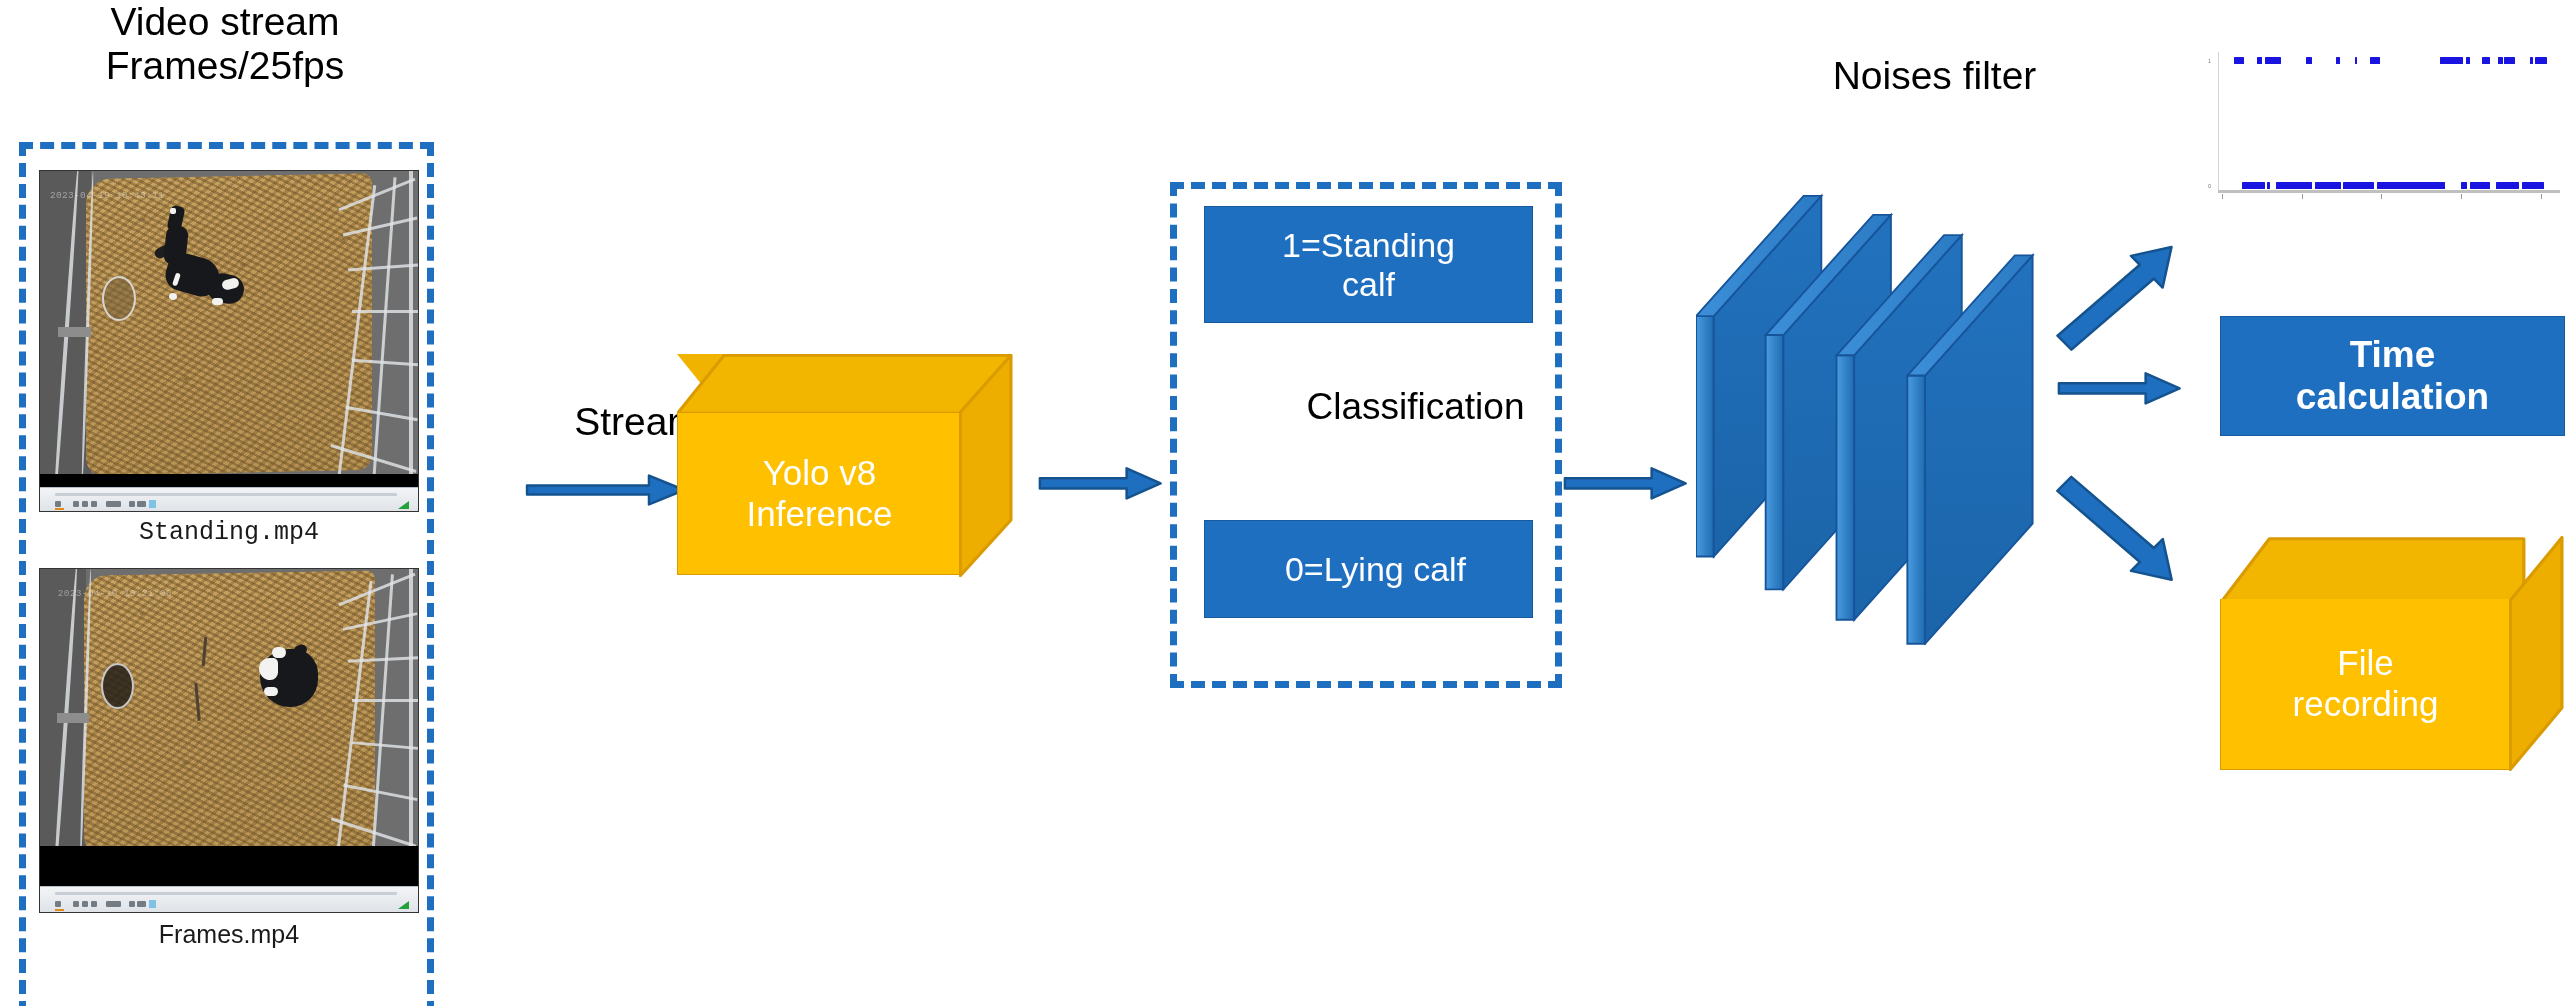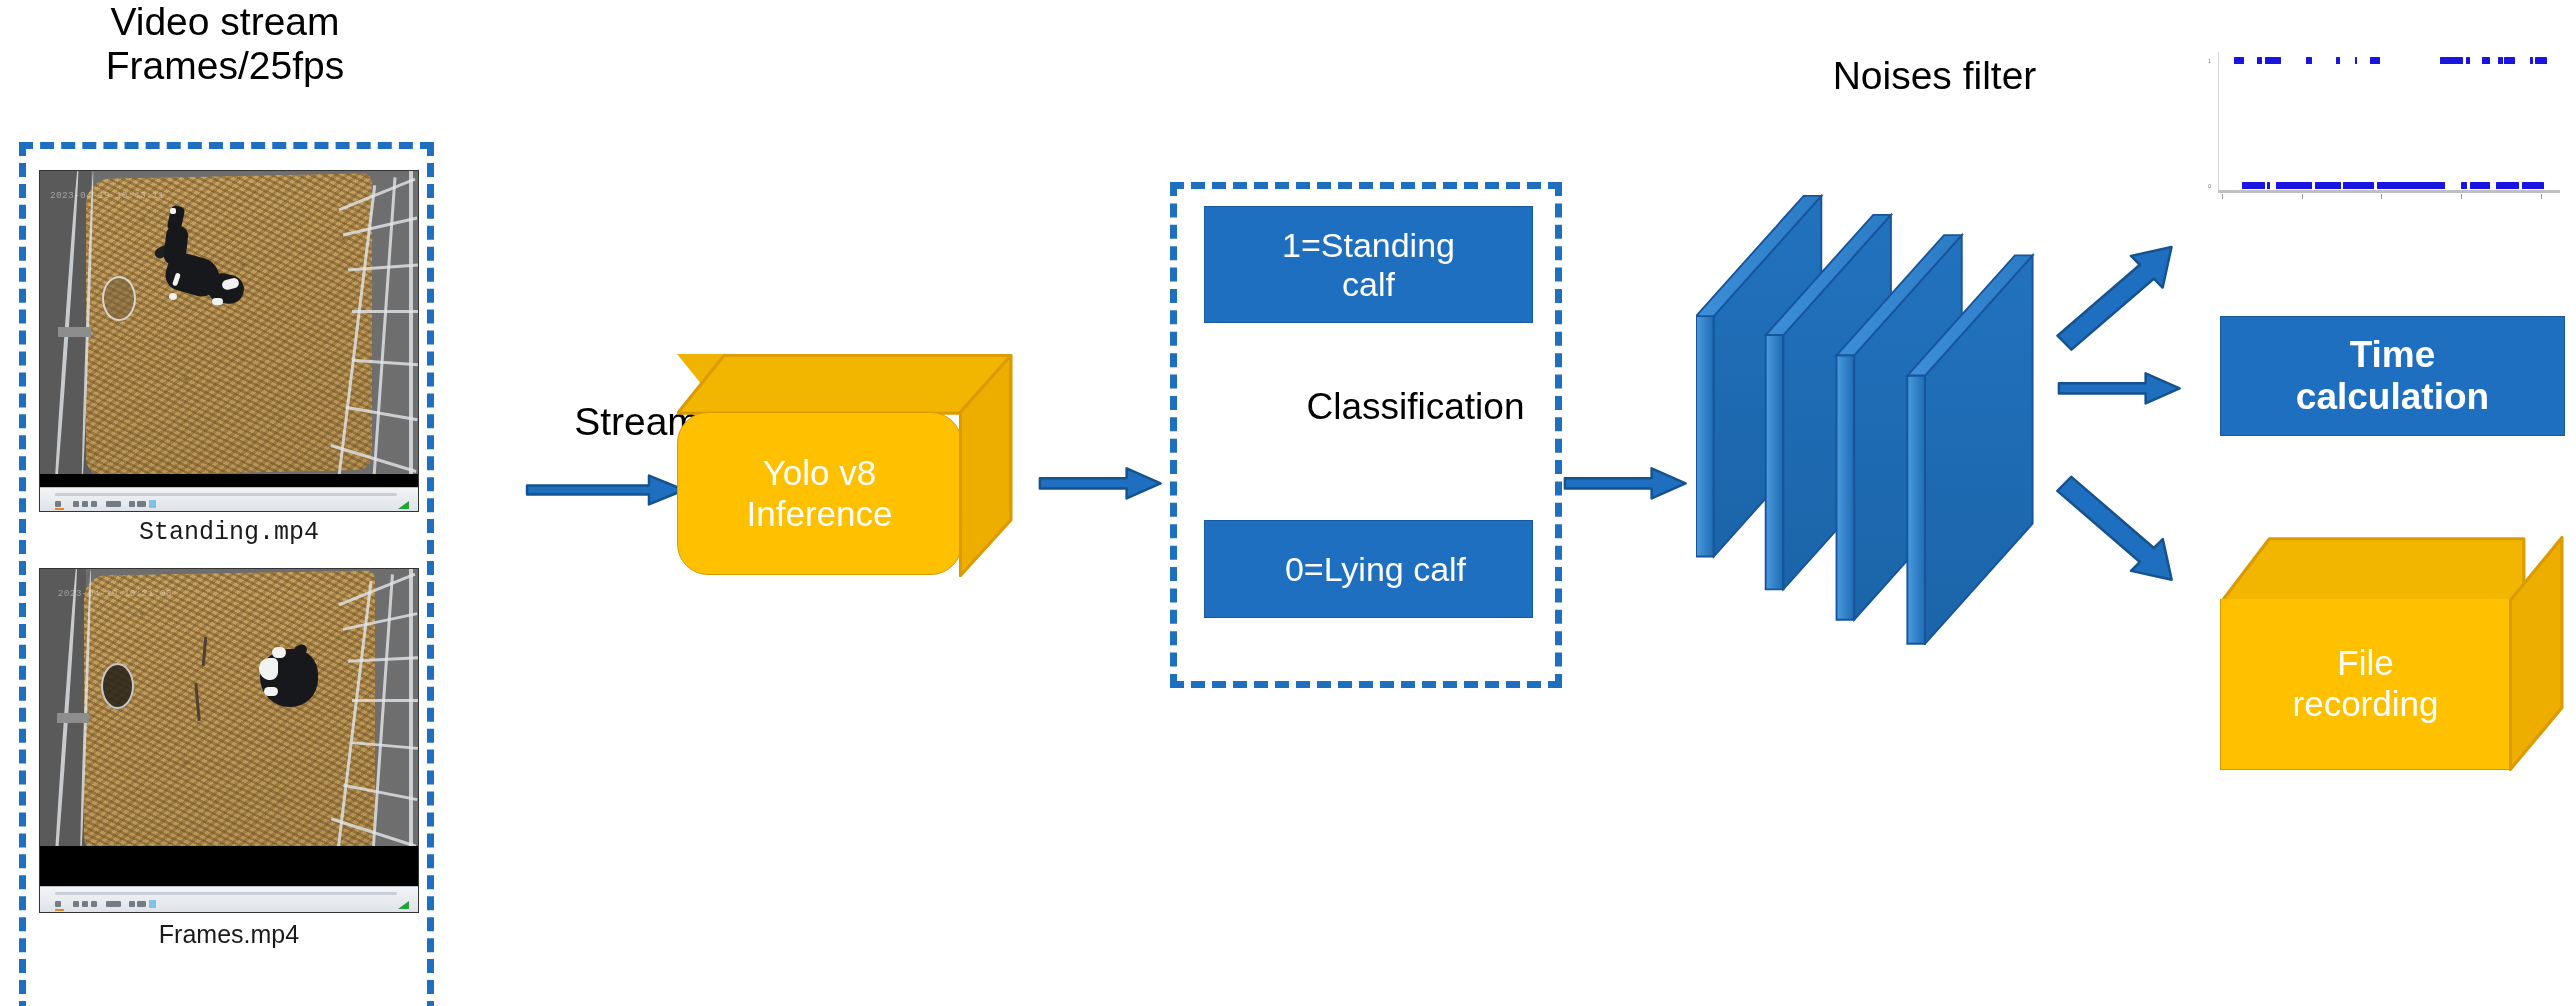--- a/index.html
+++ b/index.html
@@ -259,21 +259,21 @@
   <path d="M2,28 L196,28 L196,12 L252,35 L196,58 L196,42 L2,42 Z" fill="#1F6FC0" stroke="#15538f" stroke-width="4" stroke-linejoin="round"></path>
 </svg>
 
 <div class="cube" style="left:677px;top:354px;width:335px;height:222px;">
   <div class="cube-top" style="width:335px;height:58px;
        clip-path:polygon(14% 100%, 100% 100%, 100% 0%, 0% 0%);
        background:#F0B400;border:none;"></div>
   <svg style="position:absolute;left:0;top:0;" width="335" height="63" viewBox="0 0 530 100">
     <polygon points="0,94 74,2 528,2 528,94" fill="#F2B600" stroke="#D99B00" stroke-width="5" stroke-linejoin="round"></polygon>
   </svg>
-  <div class="cube-front" style="left:0;top:58px;width:285px;height:163px;font-size:35px;border-radius:31px;">
+  <div class="cube-front" style="left:0;top:58px;width:285px;height:163px;font-size:35px;">
     <span>Yolo v8
 Inference</span>
   </div>
   <svg style="position:absolute;left:282px;top:0px;" width="57" height="223" viewBox="0 0 90 352">
     <polygon points="2,92 82,2 82,262 2,350" fill="#EDAE00" stroke="#D99B00" stroke-width="5" stroke-linejoin="round"></polygon>
   </svg>
 </div>
 
 <svg class="arrow-svg" style="left:1038px;top:462px;" width="127" height="44" viewBox="0 0 200 70">
   <path d="M2,26 L140,26 L140,10 L194,34 L140,58 L140,42 L2,42 Z" fill="#1F6FC0" stroke="#15538f" stroke-width="4" stroke-linejoin="round"></path>

